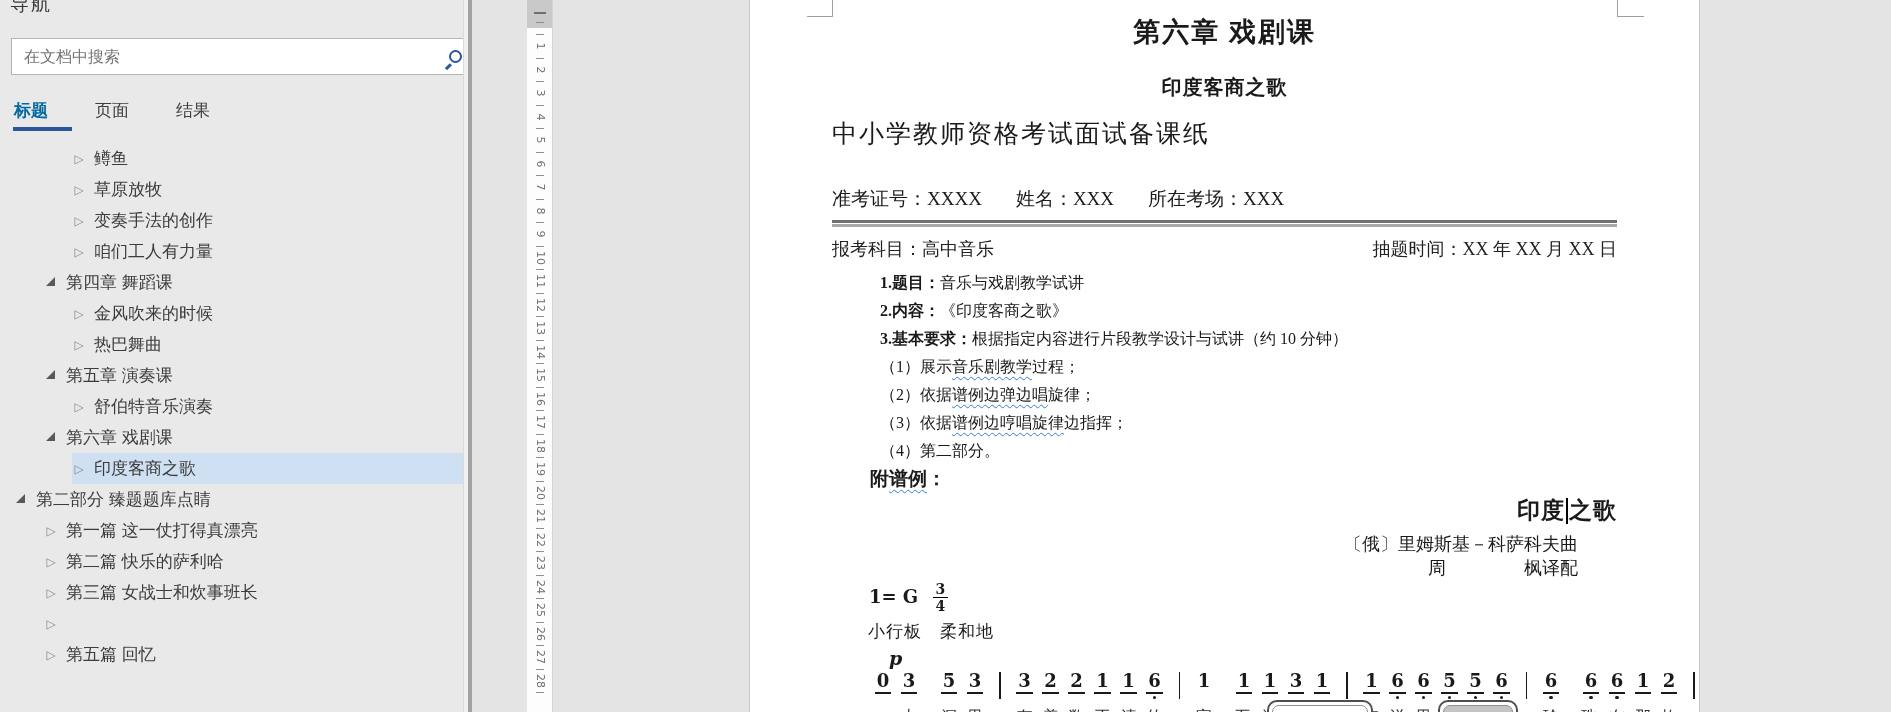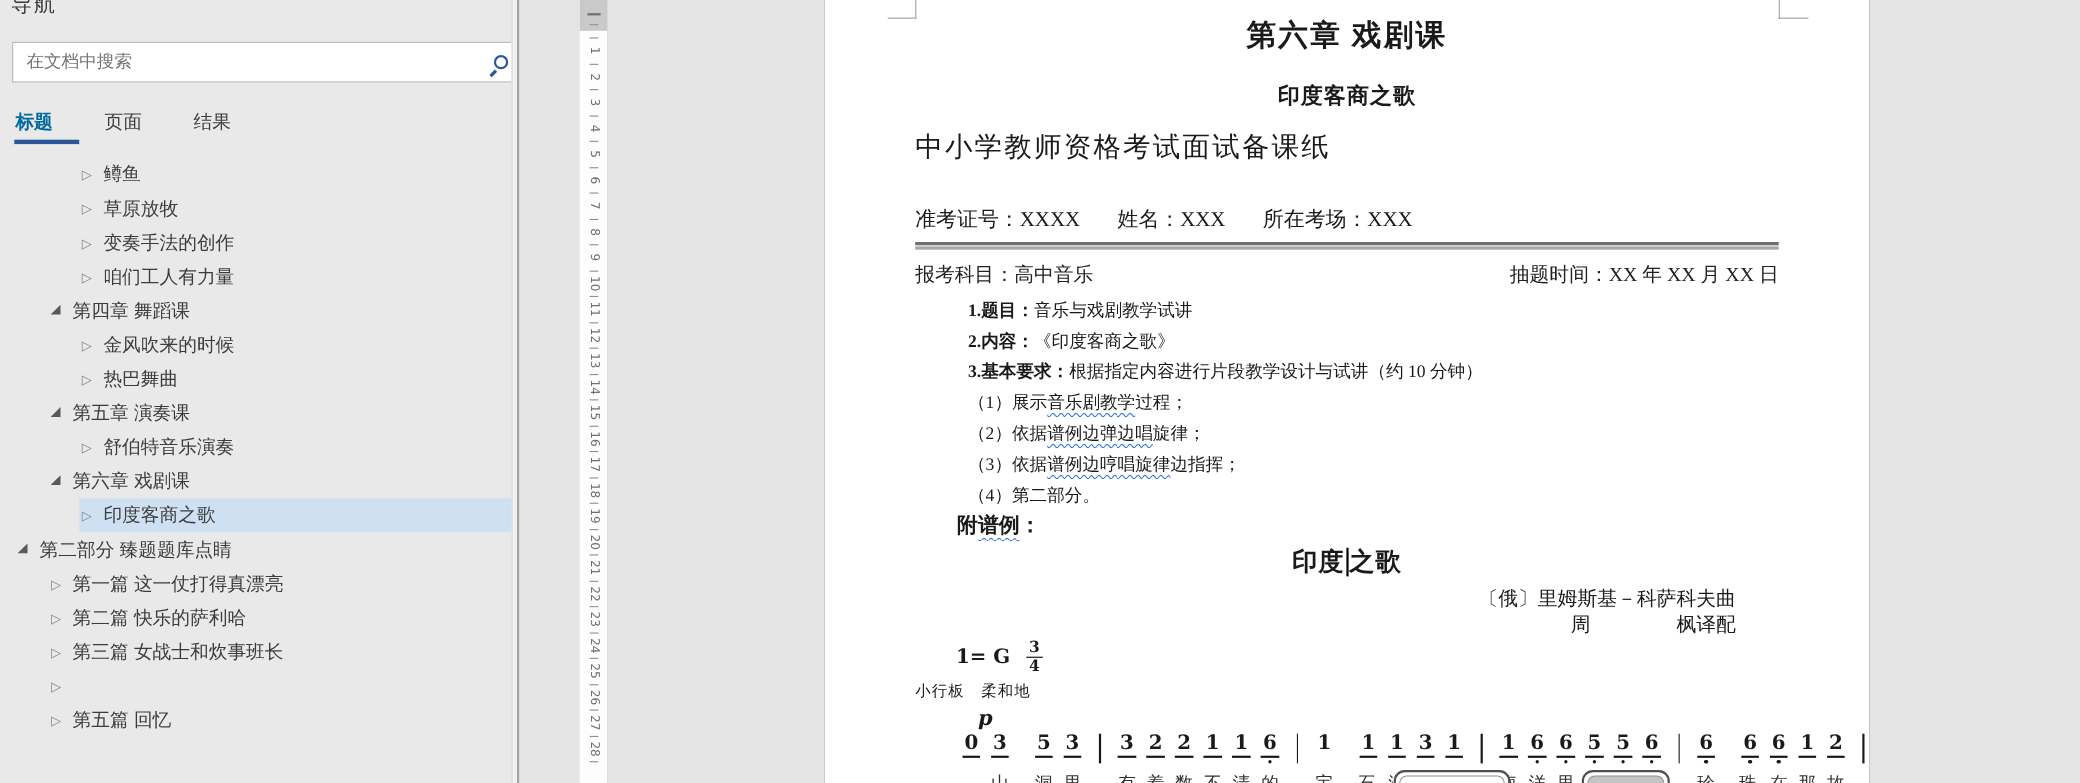--- a/index.html
+++ b/index.html
@@ -1,21 +1,21 @@
 <!DOCTYPE html>
 <html><head>
 <meta charset="utf-8">
 <style>
   * { margin:0; padding:0; box-sizing:border-box; }
   html,body { width:1891px; height:712px; overflow:hidden; }
   body { position:relative; background:#e4e4e4; font-family:"Liberation Sans", sans-serif; }
 
   
   #nav-pane { position:absolute; left:0; top:0; width:472px; height:712px;
-              background:#e9e9e9; border-right:2px solid #a3a3a3; overflow:hidden; }
+              background:#e9e9e9; border-right:4px solid #a3a3a3; overflow:hidden; }
   .nav-title { position:absolute; left:10px; top:-9px; font-size:19px; color:#3a3a3a; letter-spacing:2px; }
   .search-box { position:absolute; left:11px; top:38px; width:486px; height:37px;
                 background:#fff; border:1px solid #b5b5b5; display:flex; align-items:center; }
   .search-box input { flex:1; border:none; outline:none; background:transparent;
                       font-size:16px; color:#444; padding:0 8px 0 12px;
                       font-family:"Liberation Sans", sans-serif; }
   .search-box input::placeholder { color:#757575; opacity:1; }
   .mag { position:relative; width:13px; height:13px; border:2px solid #2b579a; border-radius:50%;
          margin-right:14px; flex:none; }
   .mag::after { content:""; position:absolute; width:2.5px; height:7px; background:#2b579a;
@@ -61,31 +61,31 @@
   .candidate-line span { margin-right:34px; }
   .divider { margin-top:8px; height:7px; border-top:3px solid #6f6f6f; border-bottom:3px solid #a8a8a8; background:#fff; }
   .subject-row { margin-top:10px; display:flex; justify-content:space-between; font-size:18px; color:#222; }
   #req-items { margin-top:8px; }
   .doc-line { margin-left:48px; font-size:16px; line-height:28px; white-space:nowrap; }
   .doc-line b { font-weight:bold; }
   .squiggle { text-decoration:underline; text-decoration-style:wavy; text-decoration-color:#3a7ad9;
               text-decoration-thickness:1px; text-underline-offset:4px; }
   .score-note-label { margin-left:38px; font-size:19px; line-height:28px; font-weight:bold; }
 
-  .score-title { margin-top:2px; text-align:center; font-size:23px; font-weight:bold; letter-spacing:1px; }
+  .score-title { margin-top:2px; text-align:right; font-size:23px; font-weight:bold; letter-spacing:1px; }
   .text-cursor { display:inline-block; width:2px; height:26px; background:#000; vertical-align:middle; margin:0 1px 4px 1px; }
   .composer-1 { margin-top:4px; text-align:right; padding-right:39px; font-size:18px; }
   .composer-2 { text-align:right; padding-right:39px; font-size:18px; }
   .composer-2 .gap { display:inline-block; width:78px; }
   .keysig { margin-left:37px; margin-top:2px; font-size:18px; font-weight:bold; font-family:"DejaVu Serif", serif; }
   .frac { display:inline-flex; flex-direction:column; vertical-align:middle; line-height:1.05;
           font-size:14px; font-weight:bold; margin-left:8px; text-align:center; }
   .frac .num { border-bottom:1.5px solid #000; padding:0 3px 1px; }
   .frac .den { padding-top:1px; }
-  .tempo { margin-top:6px; font-size:14px; letter-spacing:1px;font-family:Liberation Mono, monospace; }
+  .tempo { margin-left:36px; margin-top:6px; font-size:17px; letter-spacing:1px;font-family:Liberation Mono, monospace; }
   .dyn { margin-left:57px; margin-top:4px; font-size:19px; font-style:italic; font-weight:bold;
          font-family:"DejaVu Serif", serif; }
 
   #score-row { margin-left:38px; margin-top:2px; display:flex; align-items:flex-start; }
   .measure { display:flex; flex-direction:column; }
   .m-notes, .m-lyrics { display:flex; }
   .note-cell { width:26px; display:flex; flex-direction:column; align-items:center; }
   .note-cell.gap, .lyric-cell.gap { margin-left:14px; }
   .note-digit { font-family:"DejaVu Serif", serif; font-weight:bold; font-size:18px; line-height:20px;
                 padding:0 2px 1px; }

